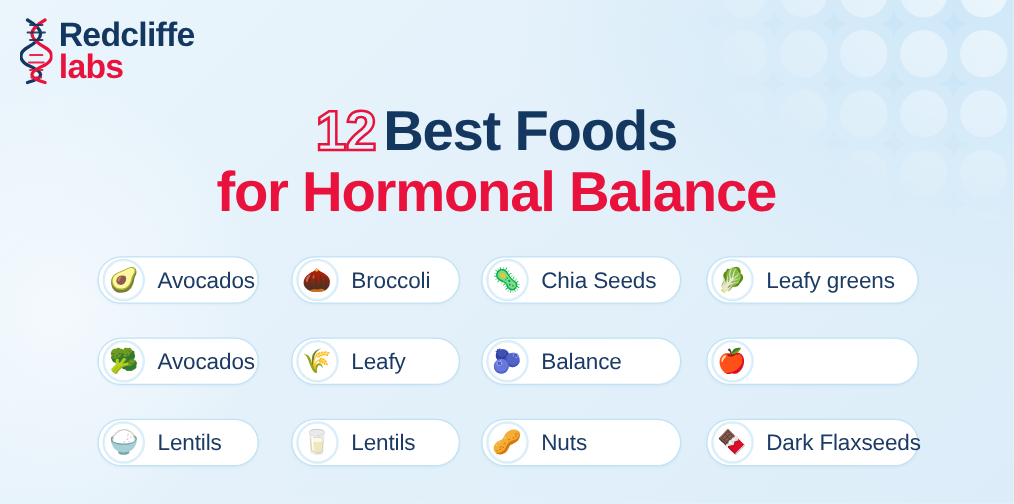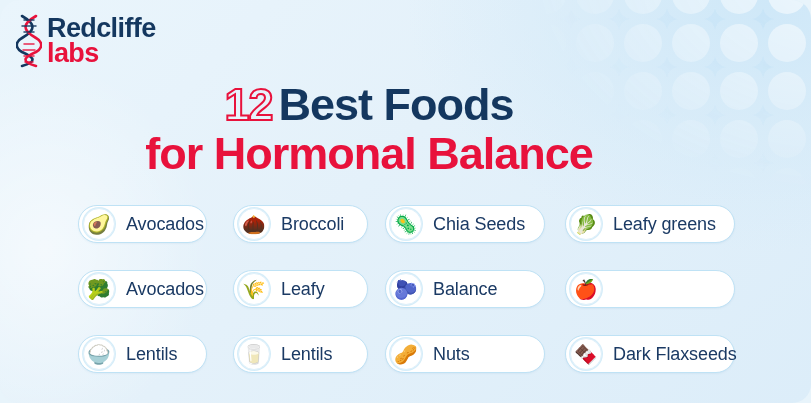--- a/index.html
+++ b/index.html
@@ -6,21 +6,20 @@
   body{
     width:811px;height:403px;overflow:hidden;
     font-family:"Liberation Sans",sans-serif;
     background:#e8f4fb;
   }
   #poster{
     position:relative;width:811px;height:403px;overflow:hidden;
     background:
       radial-gradient(ellipse 520px 360px at 95% 0%, #cfe8f8 0%, rgba(207,232,248,0) 70%),
       linear-gradient(135deg,#eaf5fc 0%,#e4f1fa 45%,#dcedf9 100%);
-    border-radius: 19px;
   }
   
   #pattern{
     position:absolute;top:-40px;right:-30px;width:430px;height:330px;
     pointer-events:none;
     -webkit-mask-image:radial-gradient(ellipse 400px 300px at 100% 0%,#000 10%,rgba(0,0,0,.55) 45%,rgba(0,0,0,0) 78%);
     mask-image:radial-gradient(ellipse 400px 300px at 100% 0%,#000 10%,rgba(0,0,0,.55) 45%,rgba(0,0,0,0) 78%);
     opacity:.85;
   }
   #leftglow{
@@ -30,21 +29,21 @@
   }
 
   
   #logo{position:absolute;left:16px;top:14px;display:flex;align-items:center;gap:5px;}
   #logo .dna{width:26px;height:54px;flex:0 0 auto;}
   .logo-words{display:flex;flex-direction:column;line-height:.92;}
   .logo-top{font-size:27px;font-weight:bold;color:#14375f;letter-spacing:-.6px;}
   .logo-bot{font-size:27px;font-weight:bold;color:#e8123c;letter-spacing:-.6px;}
 
   
-  #title{position:absolute;top:82px;left:0;width:738px;text-align:center;}
+  #title{position:absolute;top:82px;left:0;width:738px;text-align:center;padding-left:28px;}
   .title-l1{
     font-size:45px;font-weight:bold;line-height:1.04;letter-spacing:-1px;
     white-space:nowrap;
   }
   .num12{
     color:transparent;
     -webkit-text-stroke:2px #e8123c;
     paint-order:stroke fill;
     margin-right:6px;
   }

